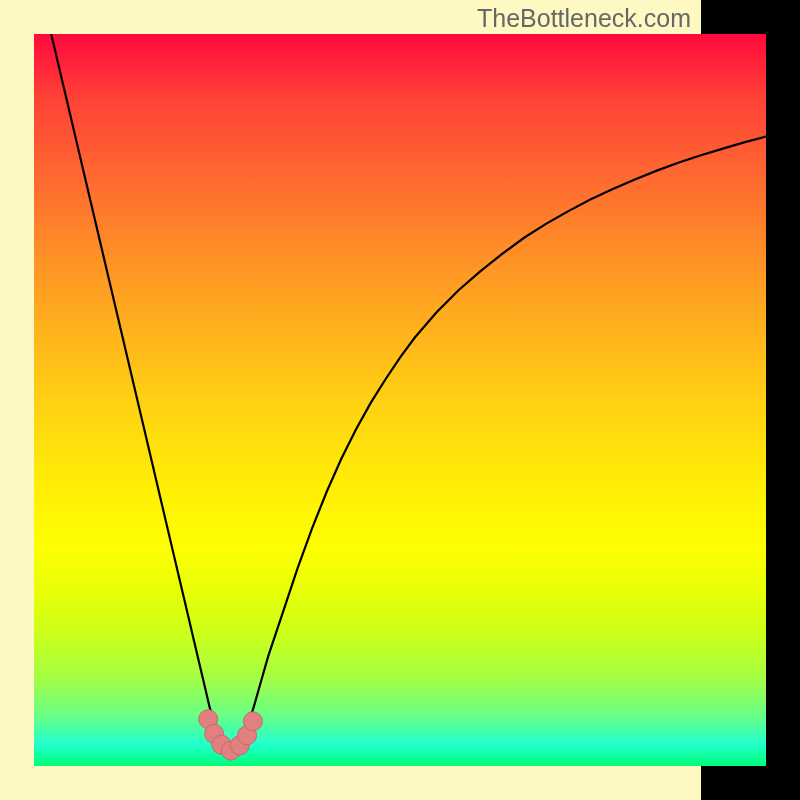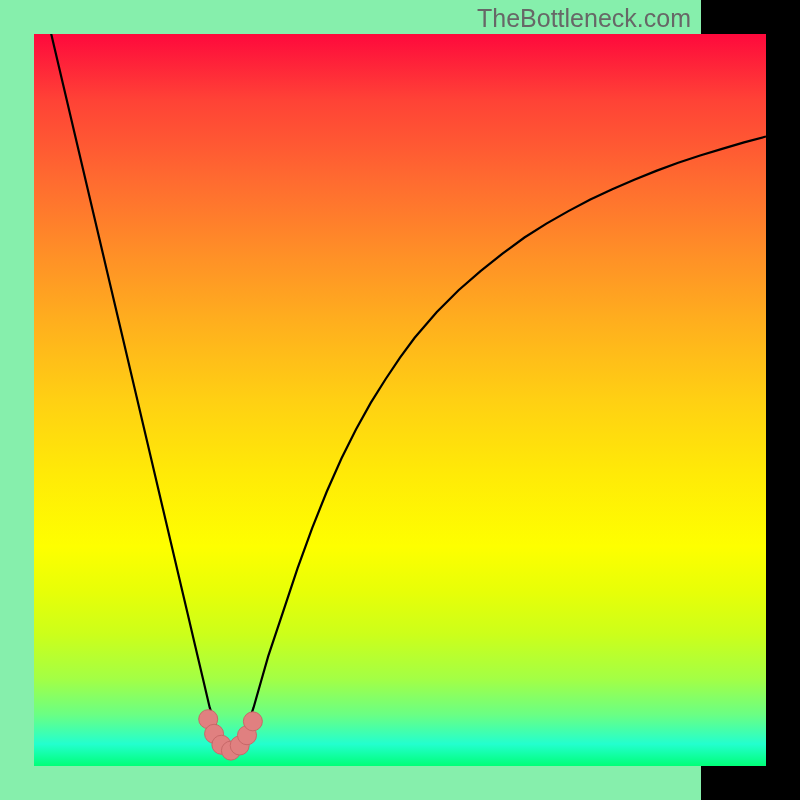--- a/index.html
+++ b/index.html
@@ -8,21 +8,21 @@
     width: 800px;
     height: 800px;
     background: #000;
     overflow: hidden;
     font-family: Arial, Helvetica, sans-serif;
   }
   .outer {
     position: relative;
     width: 701px;
     height: 800px;
-    background: #86efac;
+    background: #fef9c3;
     text-align: right;
   }
   .watermark {
     position: absolute;
     top: 4px;
     right: 10px;
     color: #676767;
     font-size: 25px;
     font-weight: 400;
     letter-spacing: 0;

